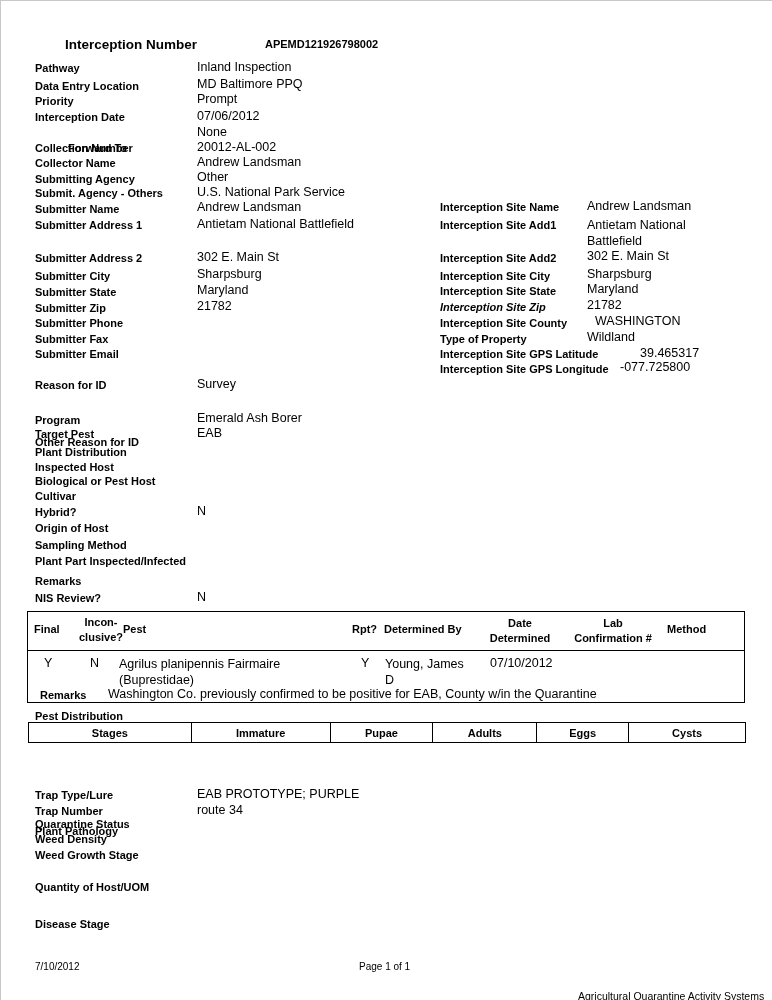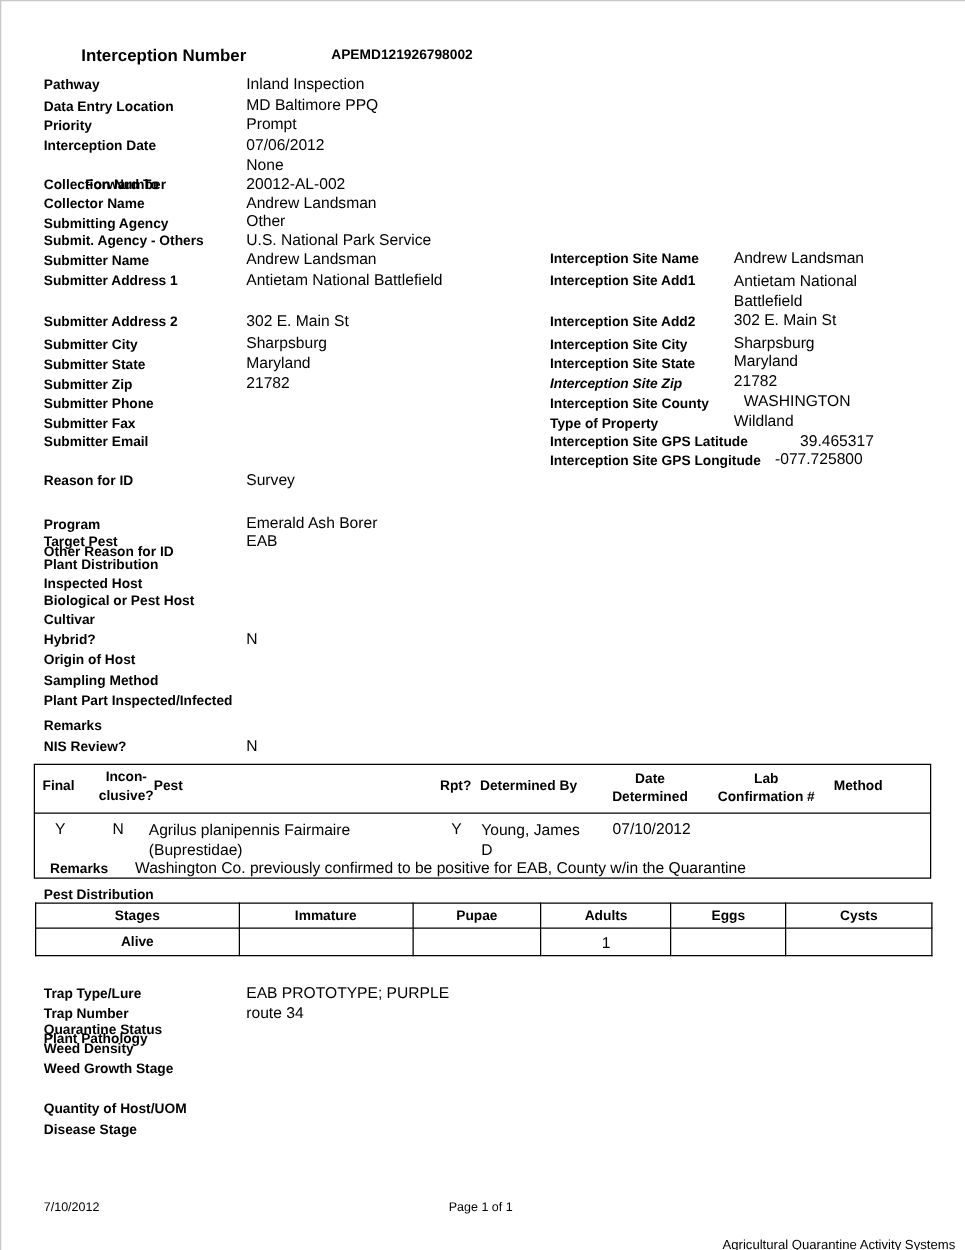--- a/index.html
+++ b/index.html
@@ -205,41 +205,33 @@
   </colgroup>
   <tbody>
       <tr>
     <th>Stages</th>
     <th>Immature</th>
     <th>Pupae</th>
     <th>Adults</th>
     <th>Eggs</th>
     <th>Cysts</th>
   </tr>
-  <tr class="r2">
-    <td class="stage">Alive</td>
-    <td class="cell"></td>
-    <td class="cell"></td>
-    <td class="cell">1</td>
-    <td class="cell"></td>
-    <td class="cell"></td>
-  </tr>
 </tbody>
   </table>
 
 <div>
   <div class="abs lbl" style="left:35px; top:789px;">Trap Type/Lure</div>
   <div class="abs val" style="left:197px; top:787px;">EAB PROTOTYPE; PURPLE</div>
 
   <div class="abs lbl" style="left:35px; top:805px;">Trap Number</div>
   <div class="abs val" style="left:197px; top:803px;">route 34</div>
 
   <div class="abs lbl" style="left:35px; top:818px;">Quarantine Status</div>
   <div class="abs lbl" style="left:35px; top:833px;">Weed Density</div>
   <div class="abs lbl" style="left:35px; top:849px;">Weed Growth Stage</div>
   <div class="abs lbl" style="left:35px; top:825px;">Plant Pathology</div>
   <div class="abs lbl" style="left:35px; top:881px;">Quantity of Host/UOM</div>
-  <div class="abs lbl" style="left:35px; top:898px;">Disease Stage</div>
+  <div class="abs lbl" style="left:35px; top:918px;">Disease Stage</div>
 </div>
 
 <div class="abs footer-date" style="left:35px; top:961px;">7/10/2012</div>
 <div class="abs footer-page" style="left:359px; top:961px;">Page 1 of 1</div>
 <div class="abs footer-sys" style="left:578px; top:962px;">Agricultural Quarantine Activity Systems</div>
 
 </body></html>

